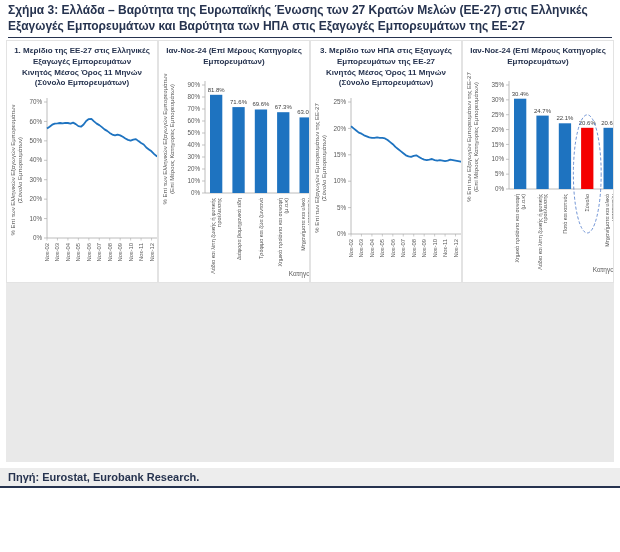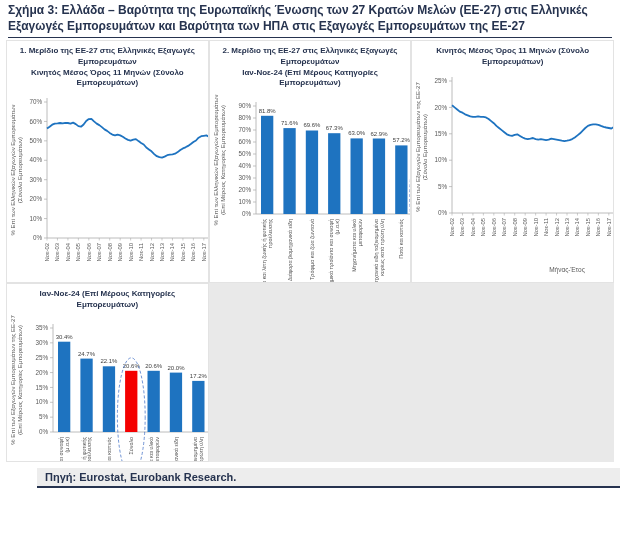--- a/index.html
+++ b/index.html
@@ -3,29 +3,29 @@
 <meta charset="utf-8">
 <style>
   html,body{margin:0;padding:0;}
   body{width:620px;height:552px;overflow:hidden;background:#ffffff;
        font-family:"Liberation Sans",sans-serif;}
   .page{position:relative;width:620px;height:488px;background:#ffffff;}
   .fig-header{position:absolute;top:3px;left:8px;right:8px;
        font-size:12px;font-weight:bold;color:#26334f;line-height:1.3;
        border-bottom:1.5px solid #26334f;padding-bottom:3px;}
   .grid{position:absolute;top:40px;left:6px;right:6px;bottom:26px;
-       display:grid;grid-template-columns:1fr 1fr 1fr;grid-template-rows:243px 1fr;
+       display:grid;grid-template-columns:1fr 1fr 1fr 1fr;grid-template-rows:243px 1fr;
        background:#e9e9e9;}
   .panel{background:#ffffff;border:1px solid #e3e3e3;overflow:hidden;text-align:center;}
   .c-title{margin:5px 4px 1px 4px;font-size:8px;font-weight:bold;color:#26334f;line-height:1.35;}
   svg{display:block;margin:0 auto;}
   svg text{font-family:"Liberation Sans",sans-serif;}
   .fig-source{position:absolute;left:0;right:0;bottom:0;background:#ededed;
        border-bottom:2px solid #26334f;font-size:11px;font-weight:bold;
-       color:#26334f;padding:3px 8px 3px 8px;text-align:left;margin-left:37px;}
+       color:#26334f;padding:3px 8px 3px 8px;text-align:left;}
 </style>
 </head>
 <body>
 
 <div class="page">
 
   <div class="fig-header">Σχήμα 3: Ελλάδα – Βαρύτητα της Ευρωπαϊκής Ένωσης των 27 Κρατών Μελών (ΕΕ-27) στις Ελληνικές Εξαγωγές Εμπορευμάτων και Βαρύτητα των ΗΠΑ στις Εξαγωγές Εμπορευμάτων της ΕΕ-27</div>
 
   <div class="grid">
 
@@ -103,21 +103,20 @@
           <text transform="rotate(-90 8 80)" x="8" y="80" text-anchor="middle" font-size="6" fill="#595959">% Επί των Ελληνικών Εξαγωγών Εμπορευμάτων</text>
           <text transform="rotate(-90 15 80)" x="15" y="80" text-anchor="middle" font-size="6" fill="#595959">(Σύνολο Εμπορευμάτων)</text>
           <polyline fill="none" stroke="#1E73C0" stroke-width="1.8" stroke-linejoin="round" points="40.0,38.6 42.6,36.7 45.2,34.7 47.8,33.6 50.5,33.4 53.1,33.0 55.7,33.4 58.3,32.8 60.9,33.0 63.5,33.6 66.1,32.6 68.8,34.1 71.4,36.1 74.0,36.7 76.6,34.5 79.2,31.0 81.8,29.1 84.4,28.9 87.0,31.4 89.7,33.6 92.3,35.1 94.9,37.1 97.5,39.4 100.1,40.9 102.7,42.9 105.3,44.6 108.0,45.4 110.6,44.6 113.2,45.4 115.8,46.8 118.4,48.5 121.0,49.9 123.6,50.7 126.3,49.7 128.9,49.1 131.5,51.1 134.1,53.0 136.7,54.5 139.3,57.5 141.9,59.4 144.5,61.3 147.2,64.1 149.8,66.2 152.4,67.2 155.0,67.6 157.6,66.6 160.2,65.2 162.8,64.7 165.5,64.3 168.1,63.7 170.7,62.1 173.3,60.0 175.9,58.4 178.5,57.3 181.1,55.9 183.8,54.0 186.4,52.0 189.0,50.5 191.6,47.7 194.2,46.2 196.8,45.8 199.4,45.4 202.0,46.8 204.7,49.5 207.3,50.9 209.9,51.4 212.5,52.2 215.1,51.6 217.7,52.4 220.3,52.8 223.0,51.6 225.6,50.7 228.2,49.5 230.8,48.5 233.4,46.6 236.0,43.7 238.6,40.0 241.3,36.5 243.9,35.5 246.5,38.0 249.1,40.9 251.7,42.7 254.3,43.9 256.9,41.3 259.5,40.4 262.2,38.6 264.8,35.3 267.4,38.8 270.0,40.6"></polyline>
           <line x1="269.5" y1="38.06000000000001" x2="265.5" y2="27.56000000000001" stroke="#888" stroke-width="0.6"></line>
           <text x="266" y="24.56000000000001" text-anchor="middle" font-size="7" fill="#333">55.3%</text>
         </svg>
     </div>
 
     <div class="panel">
       <div class="c-title">
-        <div>2. Μερίδιο της ΕΕ-27 στις Ελληνικές Εξαγωγές Εμπορευμάτων</div>
         <div>Ιαν-Νοε-24 (Επί Μέρους Κατηγορίες Εμπορευμάτων)</div>
       </div>
       <svg width="300" height="210">
           <line x1="43" y1="124" x2="46" y2="124" stroke="#ABABAB" stroke-width="0.7"></line>
           <text x="41" y="126.2" text-anchor="end" font-size="6.3" fill="#595959">0%</text>
           <line x1="43" y1="112" x2="46" y2="112" stroke="#ABABAB" stroke-width="0.7"></line>
           <text x="41" y="114.2" text-anchor="end" font-size="6.3" fill="#595959">10%</text>
           <line x1="43" y1="100" x2="46" y2="100" stroke="#ABABAB" stroke-width="0.7"></line>
           <text x="41" y="102.2" text-anchor="end" font-size="6.3" fill="#595959">20%</text>
           <line x1="43" y1="88.00000000000001" x2="46" y2="88.00000000000001" stroke="#ABABAB" stroke-width="0.7"></line>
@@ -177,20 +176,21 @@
           <text transform="rotate(-90 285.7181818181818 129)" x="285.7181818181818" y="129" text-anchor="end" font-size="5.4" fill="#595959">ταξινομημένα κατά κατηγορίες</text>
           <ellipse cx="213.72727272727272" cy="106.32" rx="13.9" ry="61.7" fill="none" stroke="#4A77C9" stroke-width="0.8" stroke-dasharray="3,2"></ellipse>
           <text x="169" y="207" text-anchor="middle" font-size="6.5" fill="#595959">Κατηγορίες Εμπορευμάτων</text>
           <text transform="rotate(-90 8 70)" x="8" y="70" text-anchor="middle" font-size="6" fill="#595959">% Επί των Ελληνικών Εξαγωγών Εμπορευμάτων</text>
           <text transform="rotate(-90 15 70)" x="15" y="70" text-anchor="middle" font-size="6" fill="#595959">(Επί Μέρους Κατηγορίες Εμπορευμάτων)</text>
         </svg>
     </div>
 
     <div class="panel">
       <div class="c-title">
+        <div>3. Μερίδιο των ΗΠΑ στις Εξαγωγές Εμπορευμάτων της ΕΕ-27</div>
         <div>Κινητός Μέσος Όρος 11 Μηνών (Σύνολο Εμπορευμάτων)</div>
       </div>
       <svg width="296" height="206">
           <line x1="37" y1="144" x2="40" y2="144" stroke="#ABABAB" stroke-width="0.7"></line>
           <text x="35" y="146.2" text-anchor="end" font-size="6.3" fill="#595959">0%</text>
           <line x1="37" y1="117.60000000000001" x2="40" y2="117.60000000000001" stroke="#ABABAB" stroke-width="0.7"></line>
           <text x="35" y="119.80000000000001" text-anchor="end" font-size="6.3" fill="#595959">5%</text>
           <line x1="37" y1="91.2" x2="40" y2="91.2" stroke="#ABABAB" stroke-width="0.7"></line>
           <text x="35" y="93.4" text-anchor="end" font-size="6.3" fill="#595959">10%</text>
           <line x1="37" y1="64.80000000000001" x2="40" y2="64.80000000000001" stroke="#ABABAB" stroke-width="0.7"></line>

